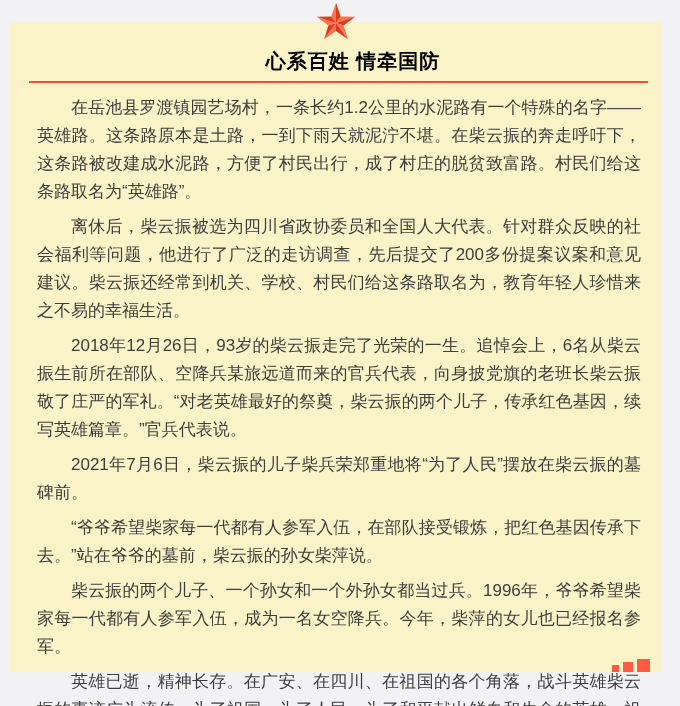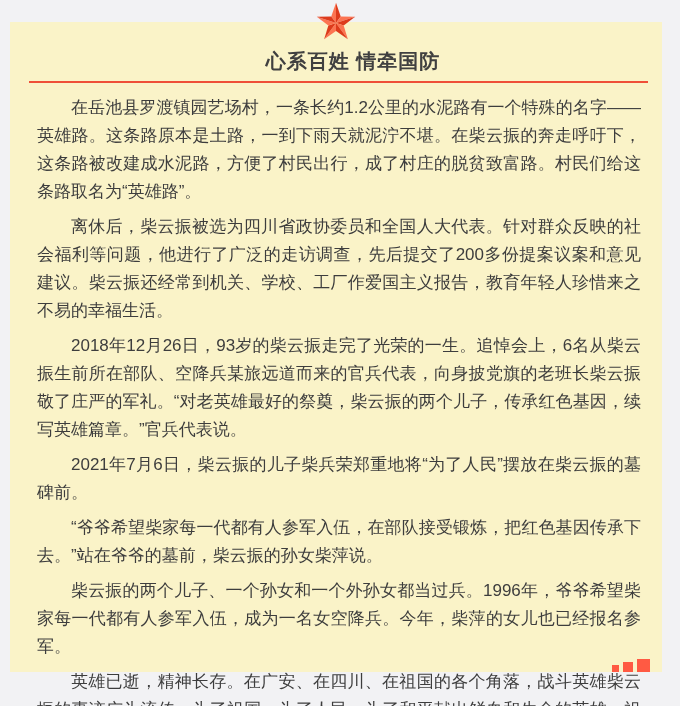--- a/index.html
+++ b/index.html
@@ -34,21 +34,21 @@
   .star-wrap svg {
     display: block;
     width: 100%;
     height: 100%;
   }
   .title {
     margin: 28px 0 0 0;
     text-align: center;
     font-size: 20px;
     font-weight: bold;
-    color: #404040;
+    color: #000000;
     letter-spacing: 1px;
     line-height: 22px;
     padding-left: 34px;
   }
   .divider {
     border: none;
     height: 2px;
     background: #ef4f38;
     margin: 9px 14px 0 19px;
   }
@@ -99,21 +99,21 @@
       <polygon points="24,24 3.08,17.2 18.83,16.88" fill="#dd3b1c"></polygon>
     </svg>
   </div>
 
   <h1 class="title">心系百姓 情牵国防</h1>
 
   <hr class="divider">
 
   <div class="body-text" id="paragraphs">
       <p>在岳池县罗渡镇园艺场村，一条长约1.2公里的水泥路有一个特殊的名字——英雄路。这条路原本是土路，一到下雨天就泥泞不堪。在柴云振的奔走呼吁下，这条路被改建成水泥路，方便了村民出行，成了村庄的脱贫致富路。村民们给这条路取名为“英雄路”。</p>
-      <p>离休后，柴云振被选为四川省政协委员和全国人大代表。针对群众反映的社会福利等问题，他进行了广泛的走访调查，先后提交了200多份提案议案和意见建议。柴云振还经常到机关、学校、工厂作爱国主义报告，教育年轻人珍惜来之不易的幸福生活。</p>
+      <p>离休后，柴云振被选为四川省政协委员和全国人大代表。针对群众反映的社会福利等问题，他进行了广泛的走访调查，先后提交了200多份提案议案和意见建议。柴云振还经常到机关、学校、村民们给这条路取名为，教育年轻人珍惜来之不易的幸福生活。</p>
       <p>2018年12月26日，93岁的柴云振走完了光荣的一生。追悼会上，6名从柴云振生前所在部队、空降兵某旅远道而来的官兵代表，向身披党旗的老班长柴云振敬了庄严的军礼。“对老英雄最好的祭奠，柴云振的两个儿子，传承红色基因，续写英雄篇章。”官兵代表说。</p>
       <p>2021年7月6日，柴云振的儿子柴兵荣郑重地将“为了人民”摆放在柴云振的墓碑前。</p>
       <p>“爷爷希望柴家每一代都有人参军入伍，在部队接受锻炼，把红色基因传承下去。”站在爷爷的墓前，柴云振的孙女柴萍说。</p>
       <p>柴云振的两个儿子、一个孙女和一个外孙女都当过兵。1996年，爷爷希望柴家每一代都有人参军入伍，成为一名女空降兵。今年，柴萍的女儿也已经报名参军。</p>
       <p>英雄已逝，精神长存。在广安、在四川、在祖国的各个角落，战斗英雄柴云振的事迹广为流传。为了祖国、为了人民、为了和平献出鲜血和生命的英雄，祖国和人民永远不会忘记。</p>
     </div>
 
   <div class="squares">
     <span class="sq sq1"></span>
     <span class="sq sq2"></span>

